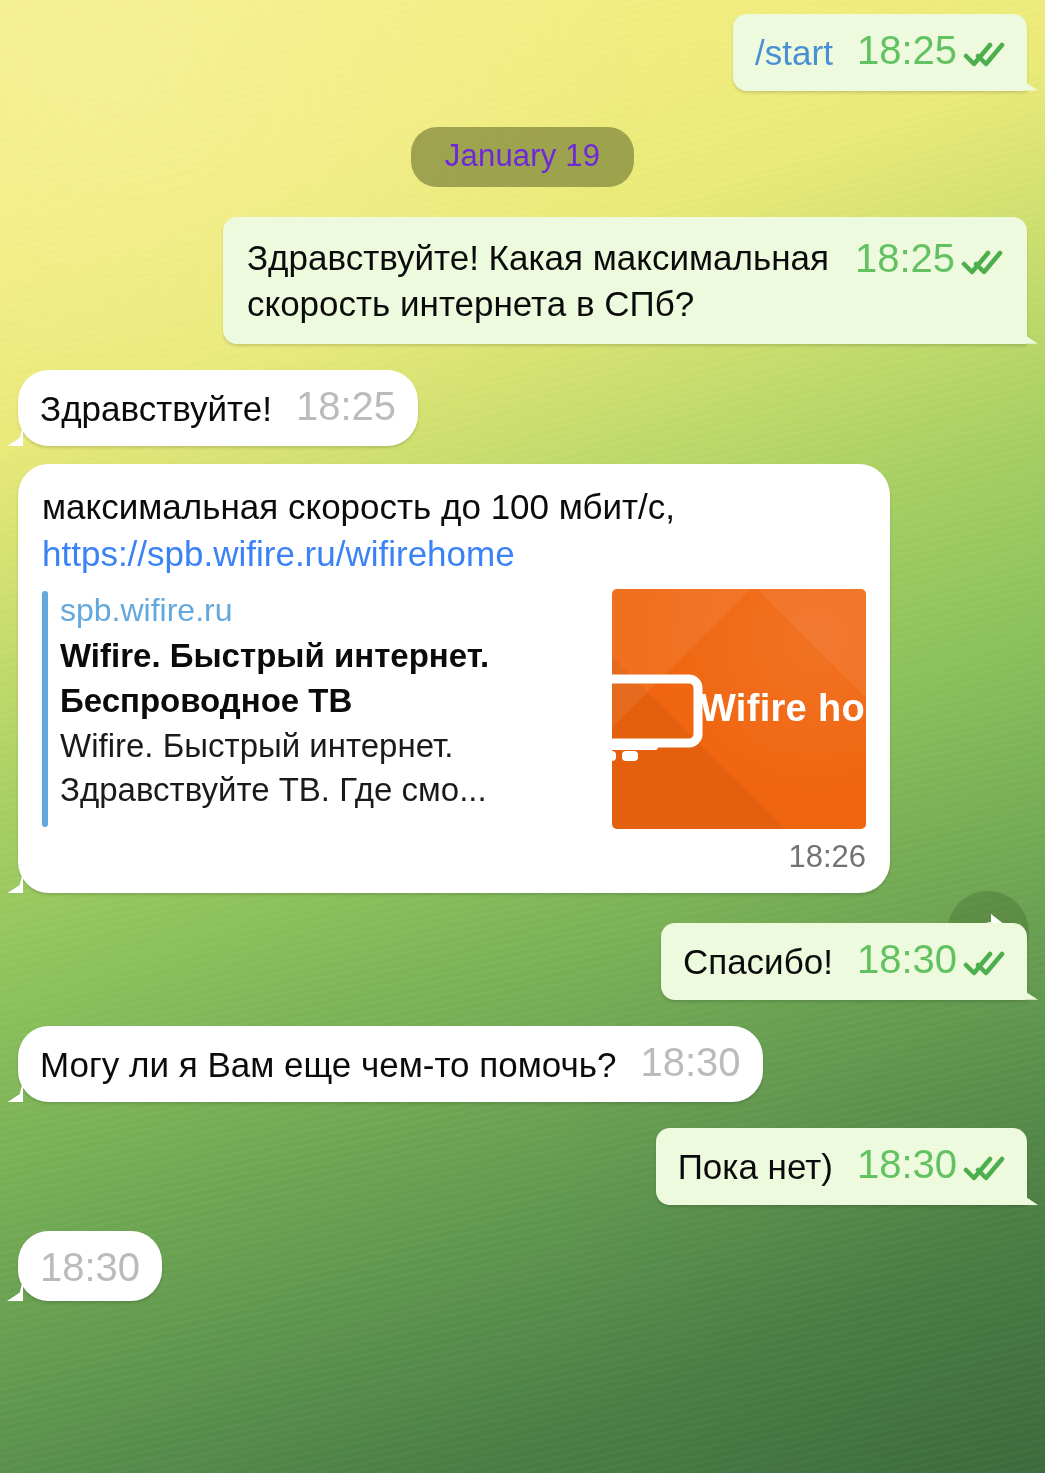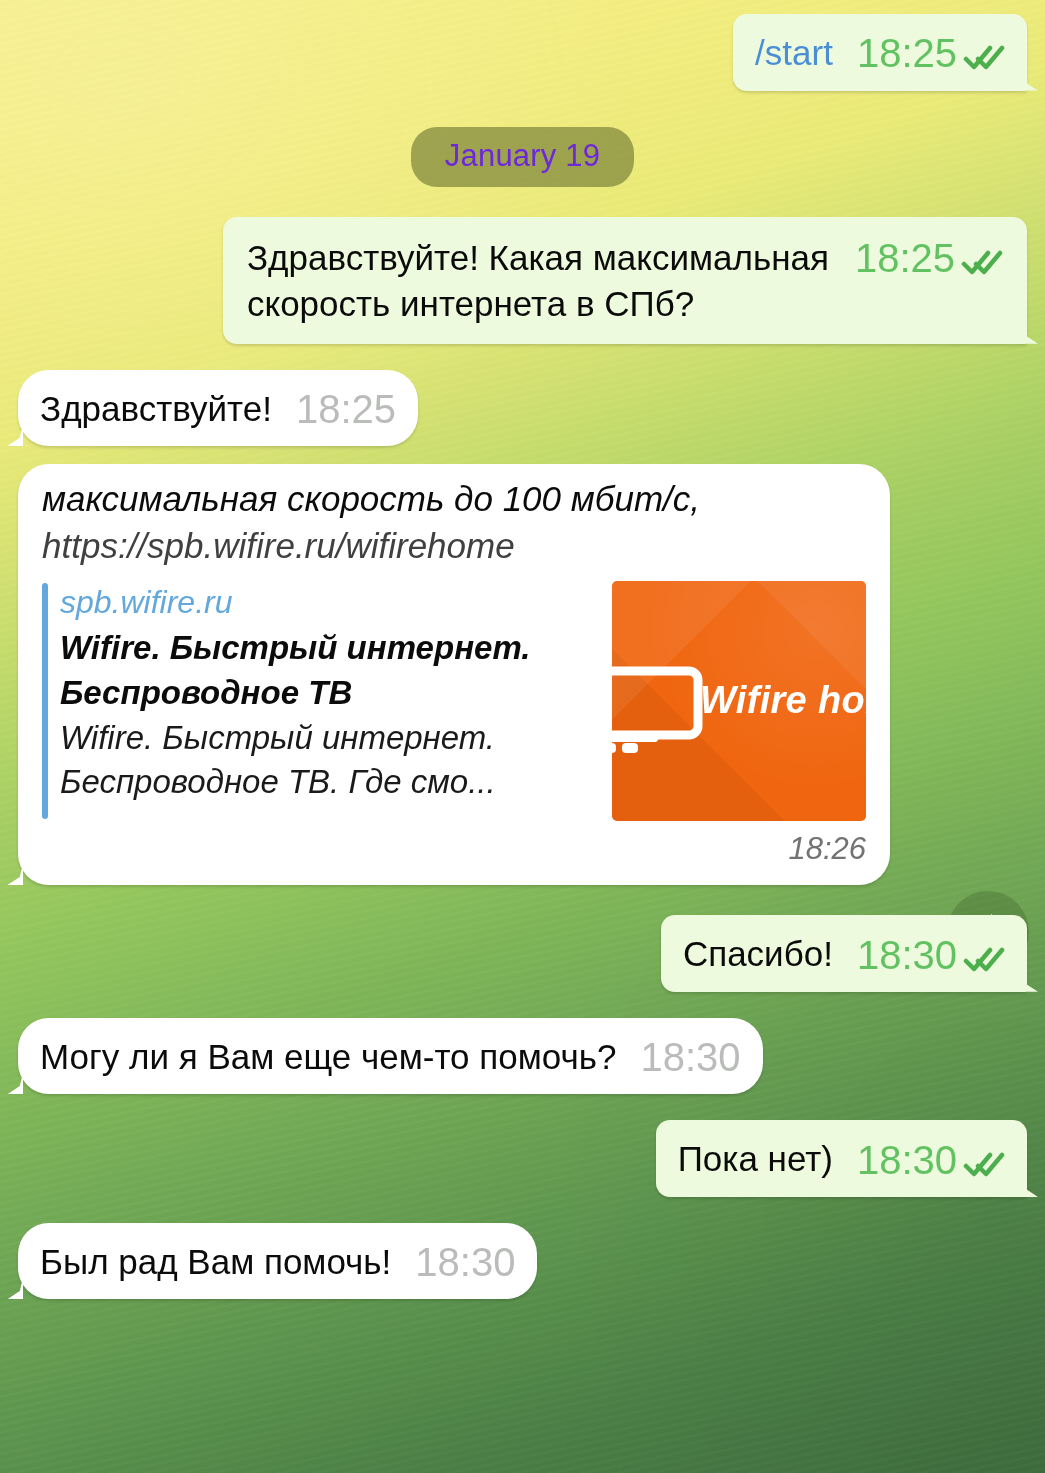--- a/index.html
+++ b/index.html
@@ -104,38 +104,38 @@
   }
 
   .msg-text {
     font-size: 35px;
     line-height: 1.33;
     color: #0b0b0b;
     word-wrap: break-word;
   }
 
   .cmd-link { color: #4a8fd4; }
-  .url-link { color: #404040; }
+  .url-link { color: #3b82f6; }
 
   
   .meta {
     display: inline-flex;
     align-items: baseline;
     gap: 6px;
     white-space: nowrap;
     vertical-align: baseline;
   }
   .meta .time { font-size: 40px; line-height: 1; }
   .meta.out .time { color: #62c262; }
   .meta.in  .time { color: #b9bcb9; }
 
   .ticks { display: inline-block; width: 42px; height: 26px; position: relative; top: 3px; }
 
   
-  .oneline { display: flex; align-items: center; gap: 24px; }
+  .oneline { display: flex; align-items: flex-start; gap: 24px; }
 
   
   .flow { }
   .flow .meta { float: right; margin-left: 26px; position: relative; top: 2px; }
 
   
   .preview {
     display: flex;
     gap: 29px;
     margin-top: 12px;
@@ -285,31 +285,31 @@
         <span class="meta in">
           <span class="time">18:25</span>
         </span>
       </div>
     </div>
   </div>
 
   <div class="gap-18"></div>
 
   <div class="row in">
-    <div class="bubble in" style="width:892px;max-width:872px;padding:12px 24px 18px 24px;font-style:italic;">
+    <div class="bubble in" style="width:892px;max-width:872px;padding:20px 24px 18px 24px;">
       <div class="msg-text">максимальная скорость до 100 мбит/с,</div>
       <div class="msg-text url-link">https://spb.wifire.ru/wifirehome</div>
 
       <div class="preview">
         <div class="preview-text">
           <div class="preview-site">spb.wifire.ru</div>
           <div class="preview-title">Wifire. Быстрый интернет.</div>
           <div class="preview-title">Беспроводное ТВ</div>
           <div class="preview-desc">Wifire. Быстрый интернет.</div>
-          <div class="preview-desc">Беспроводное ТВ. Где смо...</div>
+          <div class="preview-desc">Здравствуйте ТВ. Где смо...</div>
         </div>
 
         <div class="preview-image">
           <div class="chevrons"></div>
           <span class="monitor">
             <svg width="120" height="100" viewBox="0 0 120 100" aria-hidden="true">
               <rect x="6" y="6" width="96" height="64" rx="9" ry="9" fill="none" stroke="#ffffff" stroke-width="9"></rect>
               <rect x="4" y="78" width="16" height="10" rx="4" fill="#ffffff"></rect>
               <rect x="26" y="78" width="16" height="10" rx="4" fill="#ffffff"></rect>
               <rect x="4" y="70" width="58" height="7" rx="3" fill="#ffffff"></rect>
@@ -382,21 +382,20 @@
         </span>
       </div>
     </div>
   </div>
 
   <div class="gap-26"></div>
 
   <div class="row in">
     <div class="bubble in">
       <div class="oneline">
-        <span class="msg-text">Был рад Вам помочь!</span>
         <span class="meta in">
           <span class="time">18:30</span>
         </span>
       </div>
     </div>
   </div>
 
 </div>
 
 </body></html>

